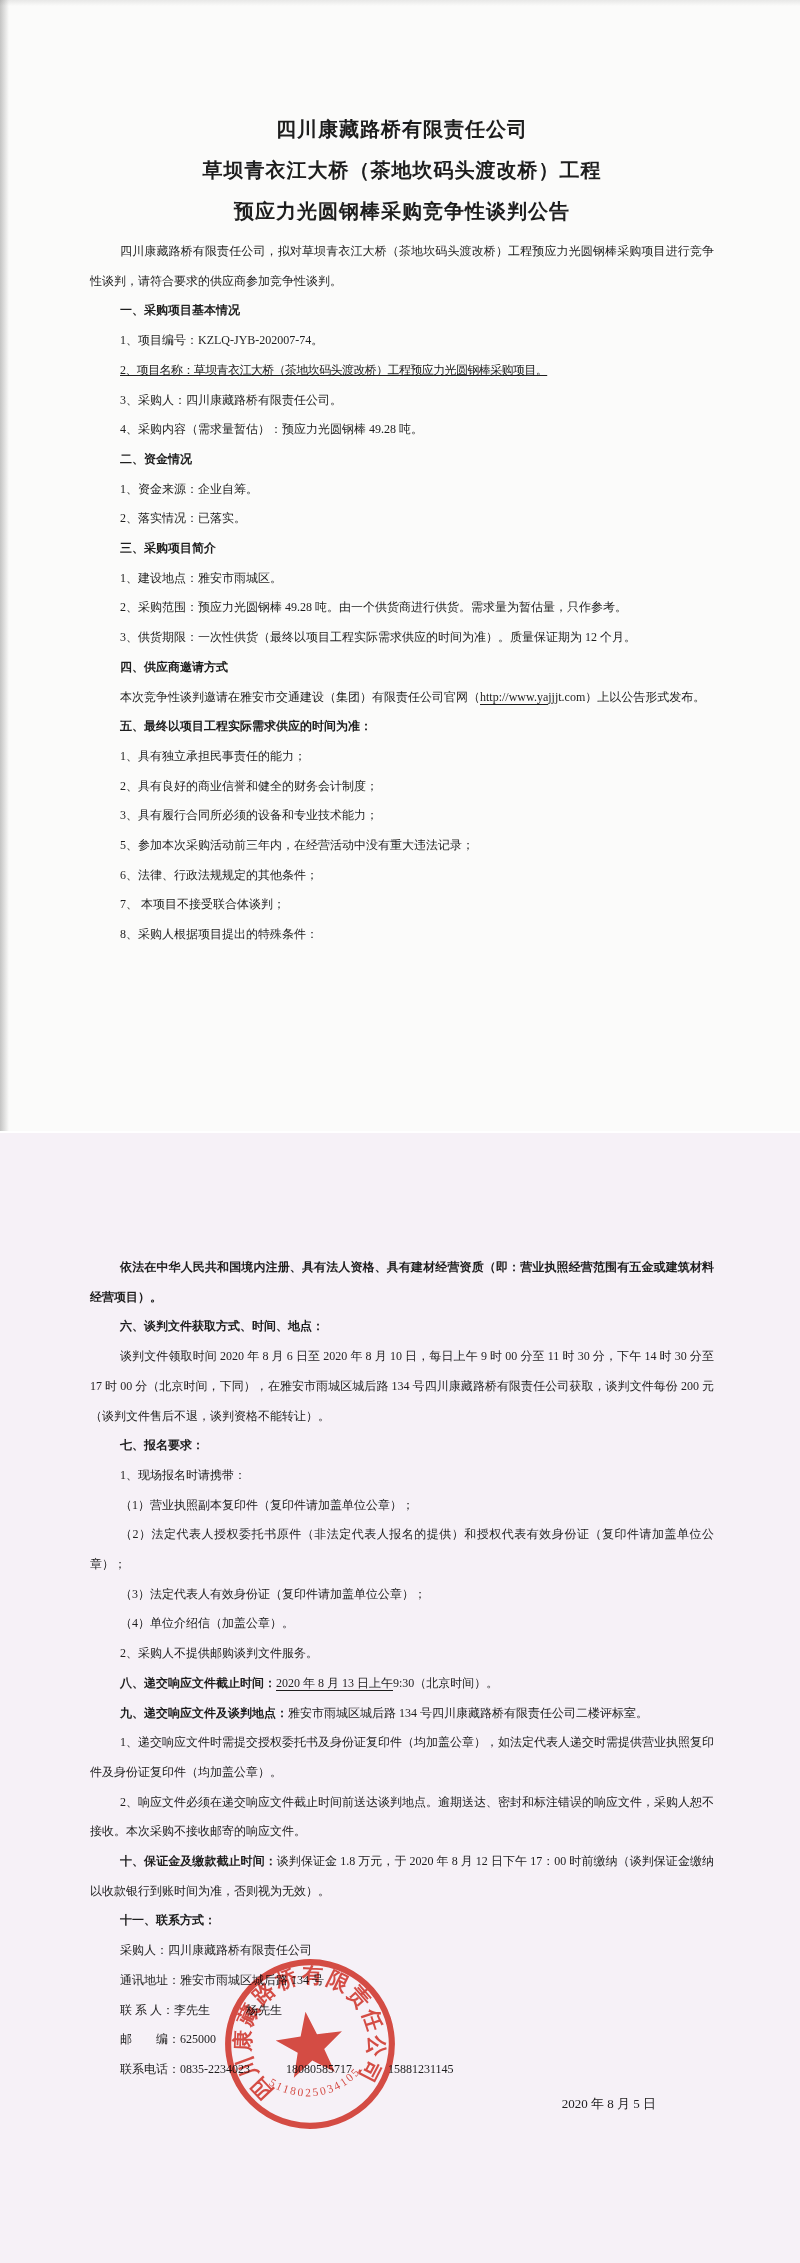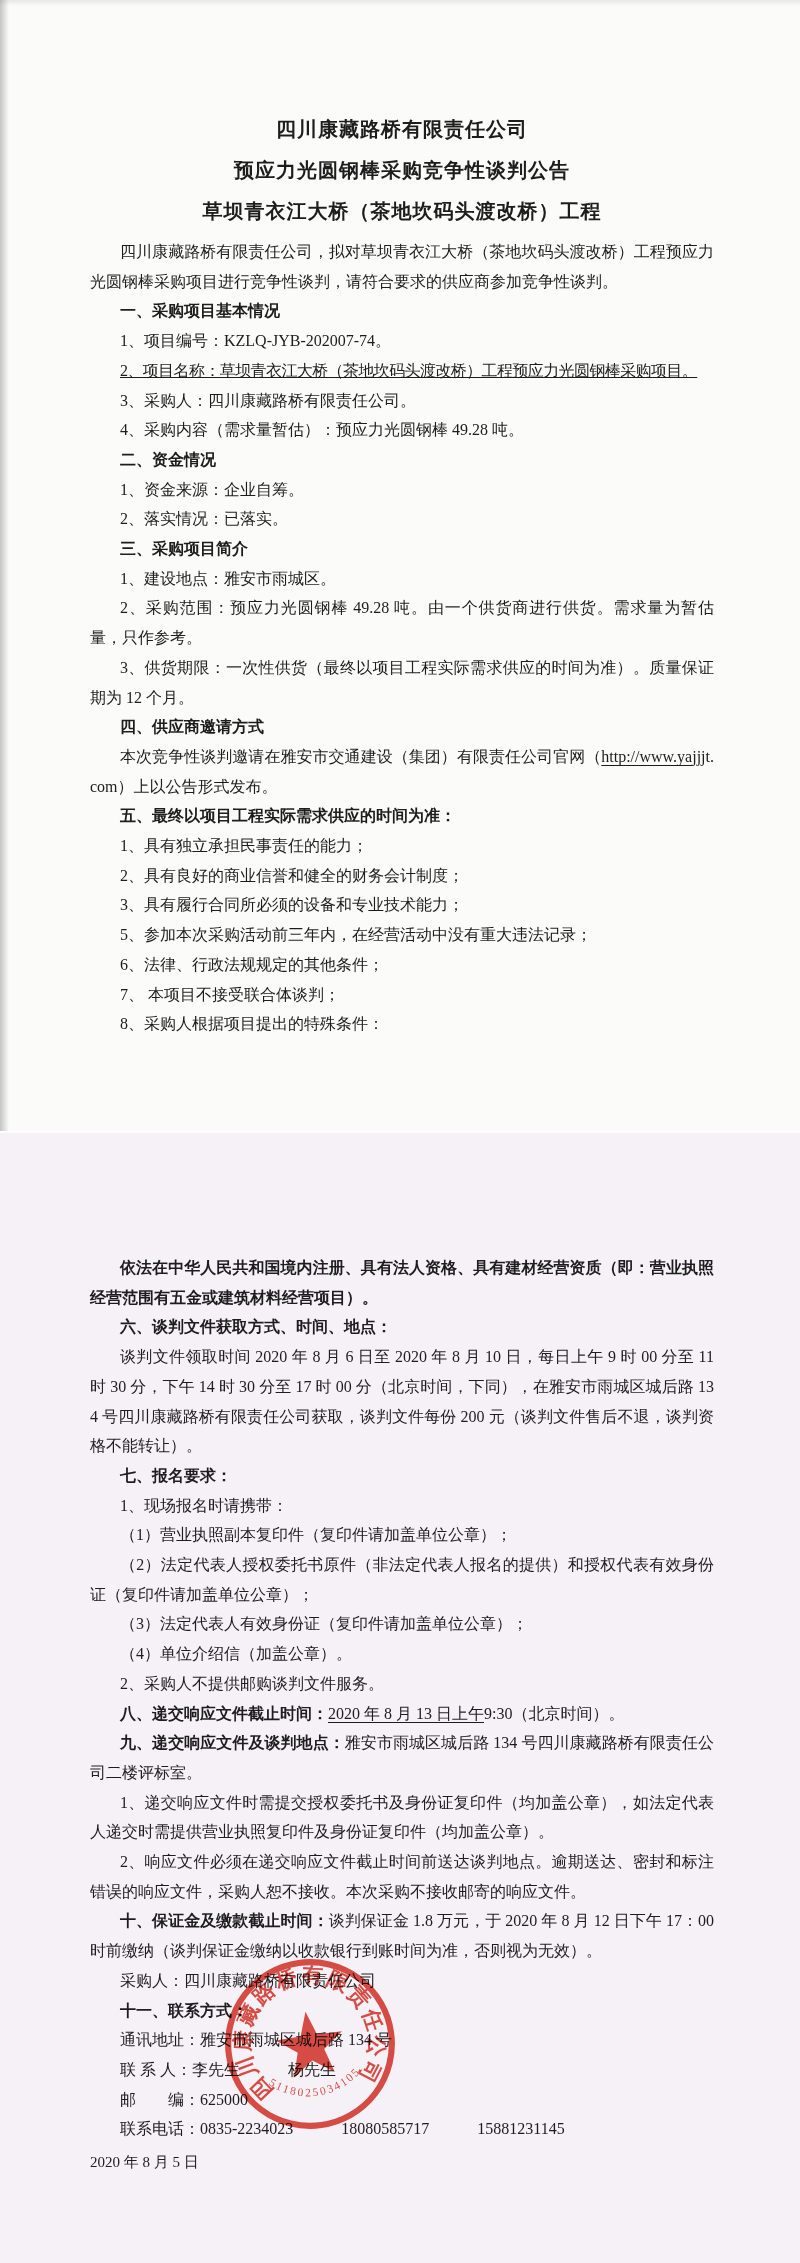--- a/index.html
+++ b/index.html
@@ -34,56 +34,56 @@
   .doc-title {
     margin:0 0 10px 0;
     text-align:center;
     font-weight:bold;
     font-size:20px;
     line-height:31px;
     letter-spacing:1px;
   }
   p.para {
     margin:0;
-    font-size:16px;
+    font-size:12px;
     line-height:29.7px;
     text-align:justify;
     text-indent:30px;
     word-break:break-all;
   }
   p.heading { font-weight:bold; }
   p.tight { letter-spacing:-0.6px;text-decoration:underline; }
   .bold { font-weight:bold; }
   .underline { text-decoration:underline; text-underline-offset:3px; }
   p.date-line {
     margin:4px 0 0 0;
-    font-size:15px;
+    font-size:13px;
     line-height:29.7px;
-    text-align:left;
+    text-align:right;
     padding-right:58px;
   }
   .seal {
     position:absolute;
     left:222px; top:823px;
     width:176px; height:176px;
     mix-blend-mode:multiply;
     opacity:0.88;
     transform:rotate(-8deg);
     transform-origin:center;
     pointer-events:none;
   }
 </style>
 </head>
 <body>
 
 <div class="page page1">
   <div class="content">
     <h1 class="doc-title">四川康藏路桥有限责任公司</h1>
+    <h1 class="doc-title">草坝青衣江大桥（茶地坎码头渡改桥）工程</h1>
     <h1 class="doc-title">预应力光圆钢棒采购竞争性谈判公告</h1>
-    <h1 class="doc-title">草坝青衣江大桥（茶地坎码头渡改桥）工程</h1>
     <div>
         <p class="para"><span>四川康藏路桥有限责任公司，拟对草坝青衣江大桥（茶地坎码头渡改桥）工程预应力光圆钢棒采购项目进行竞争性谈判，请符合要求的供应商参加竞争性谈判。</span></p>
         <p class="para heading"><span>一、采购项目基本情况</span></p>
         <p class="para"><span>1、项目编号：KZLQ-JYB-202007-74。</span></p>
         <p class="para tight"><span>2、项目名称：草坝青衣江大桥（茶地坎码头渡改桥）工程预应力光圆钢棒采购项目。</span></p>
         <p class="para"><span>3、采购人：四川康藏路桥有限责任公司。</span></p>
         <p class="para"><span>4、采购内容（需求量暂估）：预应力光圆钢棒 49.28 吨。</span></p>
         <p class="para heading"><span>二、资金情况</span></p>
         <p class="para"><span>1、资金来源：企业自筹。</span></p>
         <p class="para"><span>2、落实情况：已落实。</span></p>
@@ -116,22 +116,22 @@
         <p class="para"><span>（1）营业执照副本复印件（复印件请加盖单位公章）；</span></p>
         <p class="para"><span>（2）法定代表人授权委托书原件（非法定代表人报名的提供）和授权代表有效身份证（复印件请加盖单位公章）；</span></p>
         <p class="para"><span>（3）法定代表人有效身份证（复印件请加盖单位公章）；</span></p>
         <p class="para"><span>（4）单位介绍信（加盖公章）。</span></p>
         <p class="para"><span>2、采购人不提供邮购谈判文件服务。</span></p>
         <p class="para"><span class="bold">八、递交响应文件截止时间：</span><span class="underline">2020 年 8 月 13 日上午</span><span>9:30（北京时间）。</span></p>
         <p class="para"><span class="bold">九、递交响应文件及谈判地点：</span><span>雅安市雨城区城后路 134 号四川康藏路桥有限责任公司二楼评标室。</span></p>
         <p class="para"><span>1、递交响应文件时需提交授权委托书及身份证复印件（均加盖公章），如法定代表人递交时需提供营业执照复印件及身份证复印件（均加盖公章）。</span></p>
         <p class="para"><span>2、响应文件必须在递交响应文件截止时间前送达谈判地点。逾期送达、密封和标注错误的响应文件，采购人恕不接收。本次采购不接收邮寄的响应文件。</span></p>
         <p class="para"><span class="bold">十、保证金及缴款截止时间：</span><span>谈判保证金 1.8 万元，于 2020 年 8 月 12 日下午 17：00 时前缴纳（谈判保证金缴纳以收款银行到账时间为准，否则视为无效）。</span></p>
+        <p class="para heading"><span>十一、联系方式：</span></p>
         <p class="para"><span>采购人：四川康藏路桥有限责任公司</span></p>
-        <p class="para heading"><span>十一、联系方式：</span></p>
         <p class="para"><span>通讯地址：雅安市雨城区城后路 134 号</span></p>
         <p class="para"><span>联 系 人：李先生　　　杨先生</span></p>
         <p class="para"><span>邮　　编：625000</span></p>
         <p class="para"><span>联系电话：0835-2234023　　　18080585717　　　15881231145</span></p>
       </div>
     <p class="date-line">2020 年 8 月 5 日</p>
   </div>
 
   <svg class="seal" viewBox="0 0 200 200" xmlns="http://www.w3.org/2000/svg">
     <defs>

